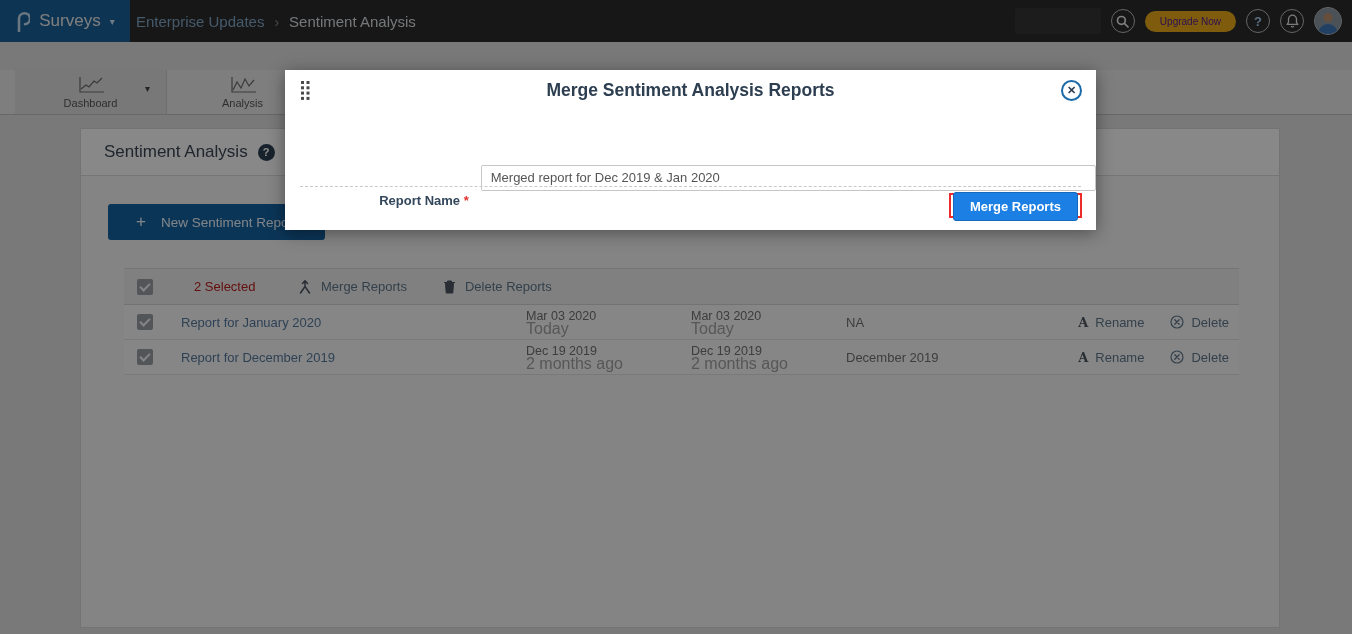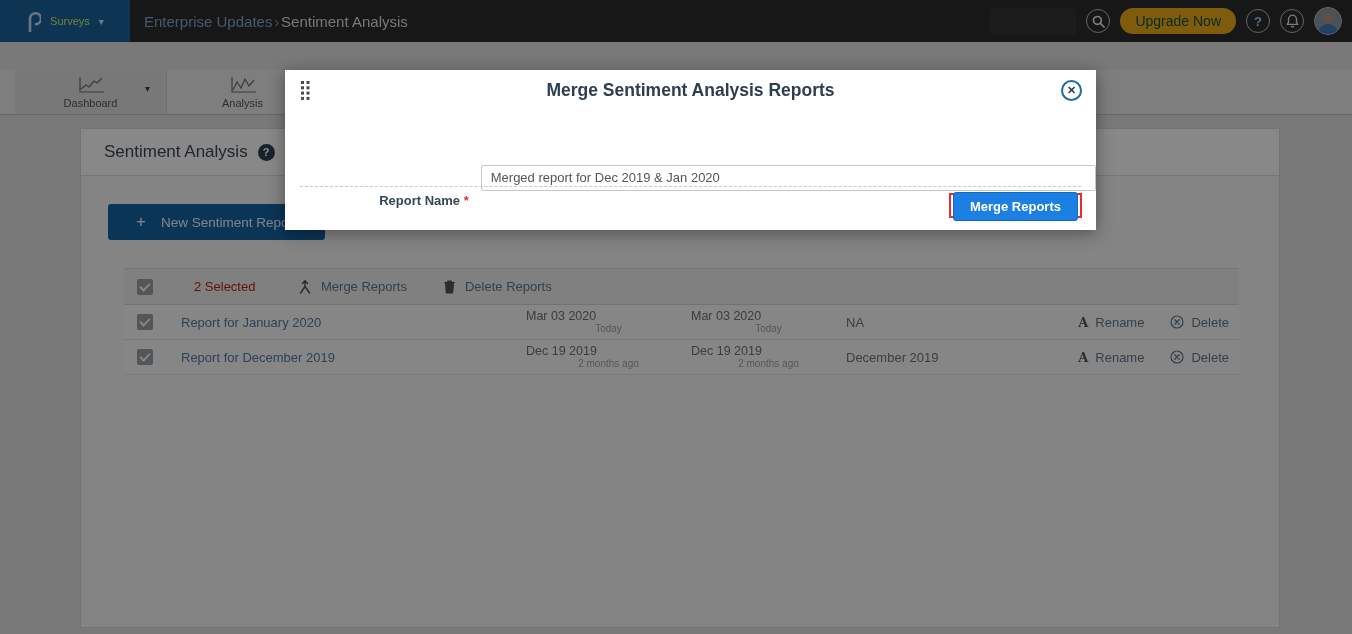--- a/index.html
+++ b/index.html
@@ -9,31 +9,31 @@
     --highlight-red:#ee2b2b;
     --navy-text:#2c3e50;
   }
   *{margin:0;padding:0;box-sizing:border-box;}
   body{font-family:"Liberation Sans",sans-serif;}
   .stage{position:relative;width:1352px;height:634px;overflow:hidden;background:#dcdcdc;}
 
   
   .topbar{position:absolute;top:0;left:0;right:0;height:42px;background:#2b2b2b;display:flex;align-items:center;z-index:1;}
   .brand{width:130px;height:42px;background:#1a6099;display:flex;align-items:center;justify-content:center;gap:9px;cursor:pointer;}
-  .brand-label{color:#bef264;font-size:11px;}
+  .brand-label{color:#e5e5e5;font-size:17px;}
   .caret{font-size:10px;color:#cfe0ee;}
-  .breadcrumb{display:flex;align-items:flex-end;gap:2px;margin-left:14px;font-size:15px;}
+  .breadcrumb{display:flex;align-items:flex-end;gap:10px;margin-left:6px;font-size:15px;}
   .bc-parent{color:#7fa3c4;}
   .bc-sep{color:#8a8a8a;font-size:14px;}
   .bc-current{color:#d5dade;}
   .topbar-right{margin-left:auto;display:flex;align-items:center;gap:10px;padding-right:10px;}
   .search-box{width:86px;height:26px;background:#343434;border-radius:3px;}
   .circle-btn{width:24px;height:24px;border:1px solid #b9b9b9;border-radius:50%;display:flex;align-items:center;justify-content:center;cursor:pointer;background:transparent;}
   .help-glyph{color:#9ec7e8;font-size:13px;font-weight:bold;}
-  .upgrade-btn{background:var(--upgrade-gold);color:#14532d;font-size:14px;padding:5px 15px;border-radius:14px;border:none;cursor:pointer;}
+  .upgrade-btn{background:var(--upgrade-gold);color:#4c1d95;font-size:10px;padding:5px 15px;border-radius:14px;border:none;cursor:pointer;}
   .avatar{width:28px;height:28px;border-radius:50%;background:#8795a1;border:1px solid #bbb;overflow:hidden;cursor:pointer;}
 
   
   .subnav{position:absolute;top:42px;left:0;right:0;height:28px;background:#ffffff;border-bottom:1px solid #c9c9c9;display:flex;align-items:center;gap:31px;padding:0 12px 0 14px;font-size:13.5px;color:#3d3d3d;z-index:1;}
   .subnav-item{cursor:pointer;}
   .subnav-item.active{color:var(--accent-blue);text-decoration:underline;text-underline-offset:3px;}
   .responses{margin-left:auto;color:#33638f;}
 
   
   .toolbar{position:absolute;top:70px;left:0;right:0;height:45px;background:#e6e6e6;border-bottom:1px solid #bdbdbd;display:flex;z-index:1;}
@@ -53,21 +53,21 @@
   .rtable{margin:28px 0 0 43px;width:1115px;font-size:13px;}
   .thead{display:flex;align-items:center;height:37px;background:#e9e9e9;border-top:1px solid #d6d6d6;border-bottom:1px solid #d0d0d0;}
   .trow{display:flex;align-items:center;height:35px;background:#f4f4f4;border-bottom:1px solid #dcdcdc;}
   .c-check{width:57px;padding-left:13px;display:flex;align-items:center;}
   .c-name{width:345px;color:#54779a;cursor:pointer;}
   .c-created{width:165px;}
   .c-modified{width:155px;}
   .c-period{width:200px;color:#707070;}
   .c-actions{flex:1;display:flex;justify-content:flex-end;align-items:center;gap:26px;padding-right:10px;color:#5d7689;}
   .date-main{color:#6f6f6f;font-size:12.5px;line-height:14px;}
-  .date-sub{color:#9f9f9f;font-size:10px;line-height:12px;text-align:center;}
+  .date-sub{color:#9f9f9f;font-size:16px;line-height:12px;}
   .cb{width:16px;height:16px;border-radius:2px;background:#979da3;position:relative;cursor:pointer;}
   .cb::after{content:"";position:absolute;left:3px;top:4px;width:8px;height:4px;border-left:2px solid #f2f2f2;border-bottom:2px solid #f2f2f2;transform:rotate(-45deg);}
   .sel-summary{margin-left:13px;width:104px;font-weight:normal;color:#b91c1c;}
   .bulk-group{display:flex;align-items:center;gap:9px;color:#5d7689;margin-right:36px;cursor:pointer;}
   .row-action{display:flex;align-items:center;gap:7px;cursor:pointer;}
   .serif-a{font-family:"DejaVu Serif",serif;font-weight:bold;font-size:13px;color:#4a5560;}
 
   
   .overlay{position:absolute;inset:0;background:rgba(0,0,0,0.45);z-index:5;}
   .modal{position:absolute;left:285px;top:70px;width:811px;height:160px;background:#ffffff;z-index:10;box-shadow:0 3px 16px rgba(0,0,0,0.4);}

